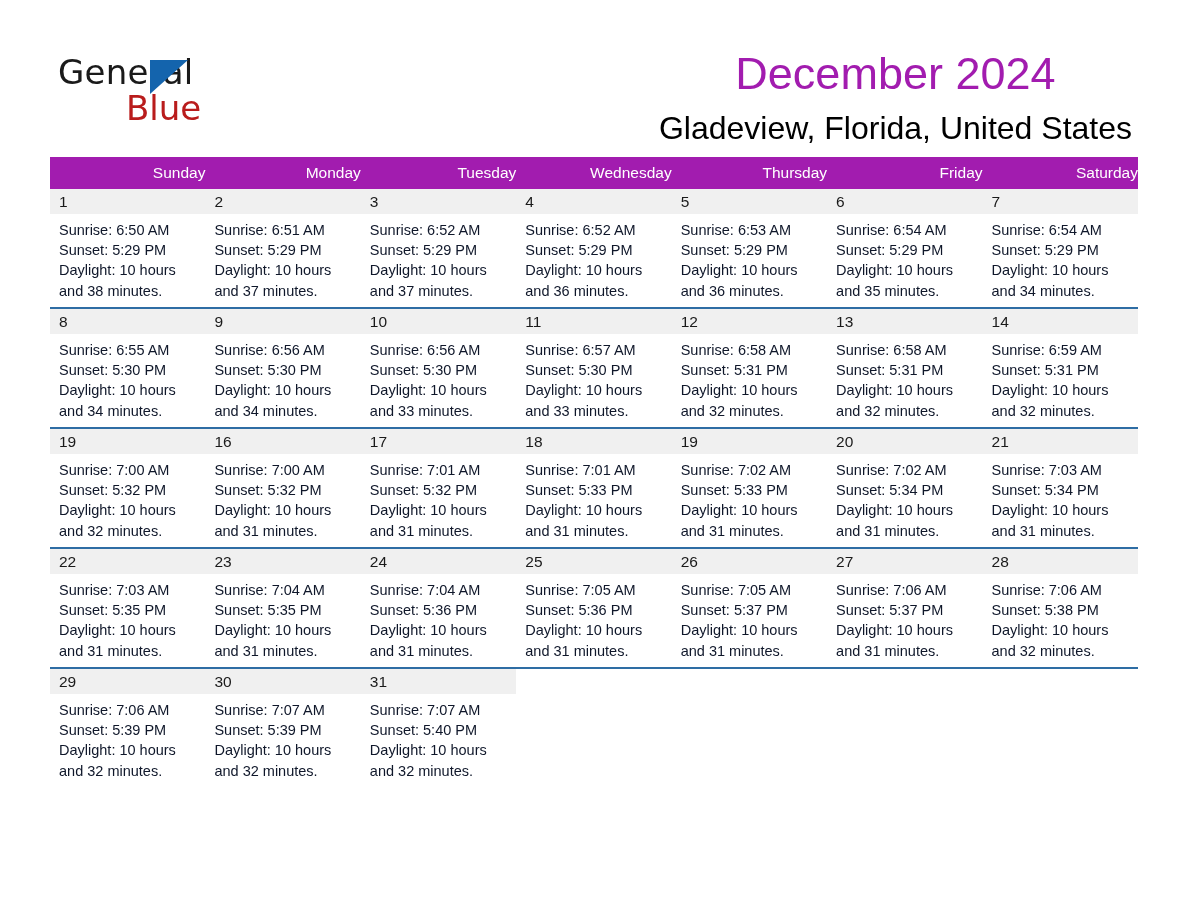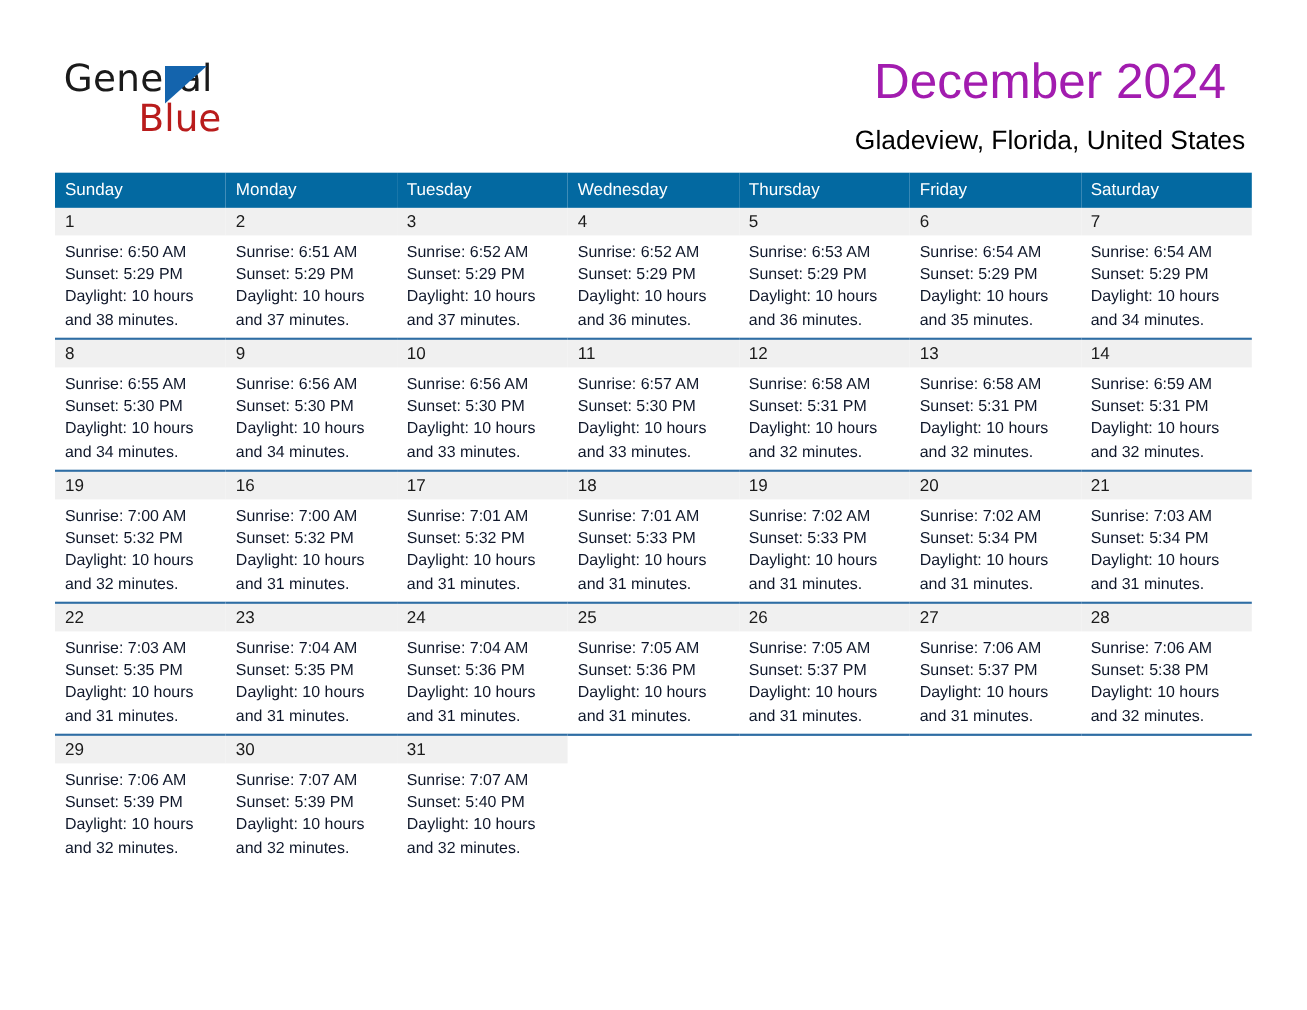--- a/index.html
+++ b/index.html
@@ -77,21 +77,21 @@
   }
   .month-title {
     font-size: 45px;
     font-weight: 400;
     color: #a21caf;
     line-height: 56px;
     white-space: nowrap;
     text-align: center;
   }
   .location-subtitle {
-    font-size: 24px;
+    font-size: 32px;
     font-weight: 400;
     color: #000000;
     line-height: 32px;
     margin-top: 10px;
     white-space: nowrap;
   }
 
   
   .calendar {
     position: absolute;
@@ -101,25 +101,25 @@
   }
 
   table.cal {
     width: 1088px;
     border-collapse: collapse;
     table-layout: fixed;
   }
   table.cal col { width: 155.43px; }
 
   thead th {
-    background: #0369a1;
+    background: #a21caf;
     color: #ffffff;
     font-size: 15.5px;
     font-weight: 400;
-    text-align: left;
+    text-align: right;
     padding: 7px 0 7px 9px;
     height: 18px;
     vertical-align: middle;
     border: none;
   }
 
   tbody tr.week-row > td {
     vertical-align: top;
     padding: 0;
     border: none;

